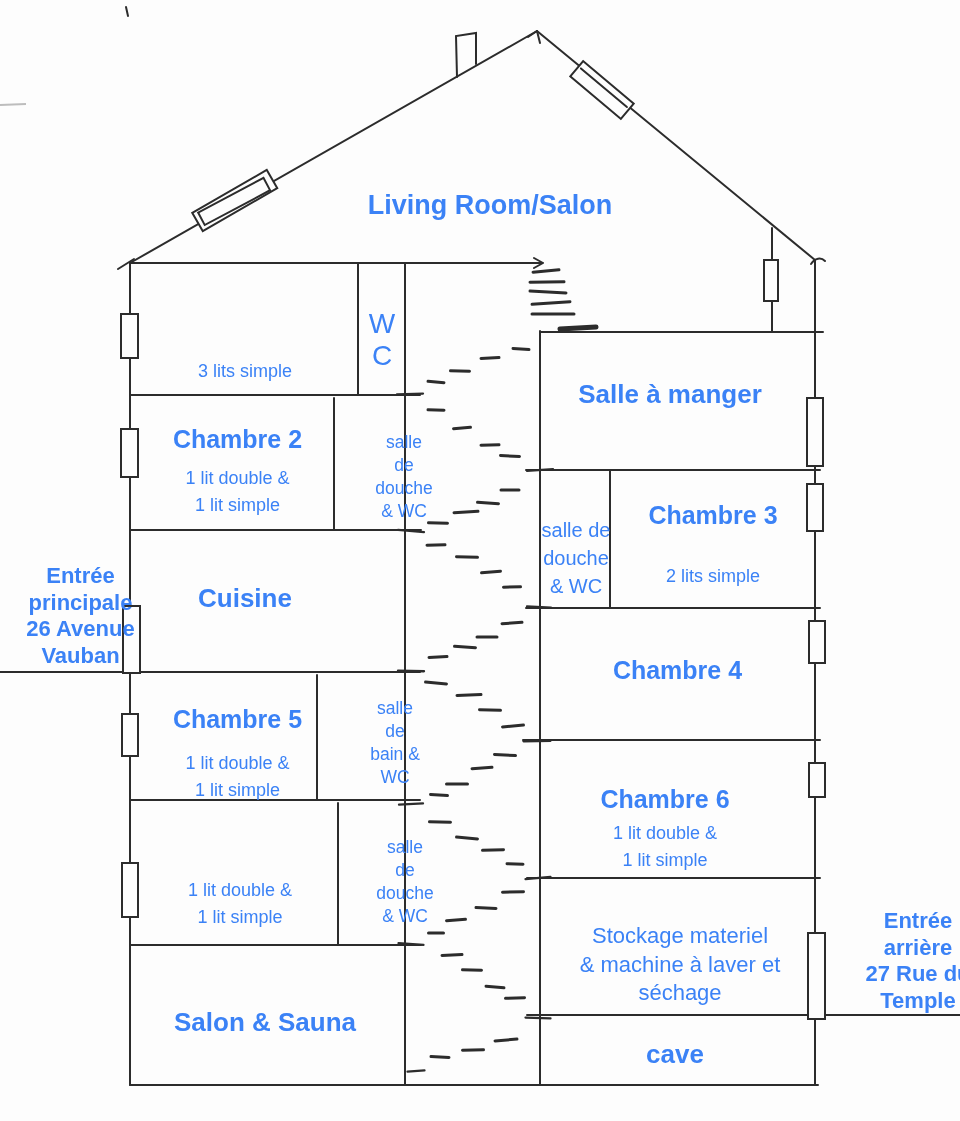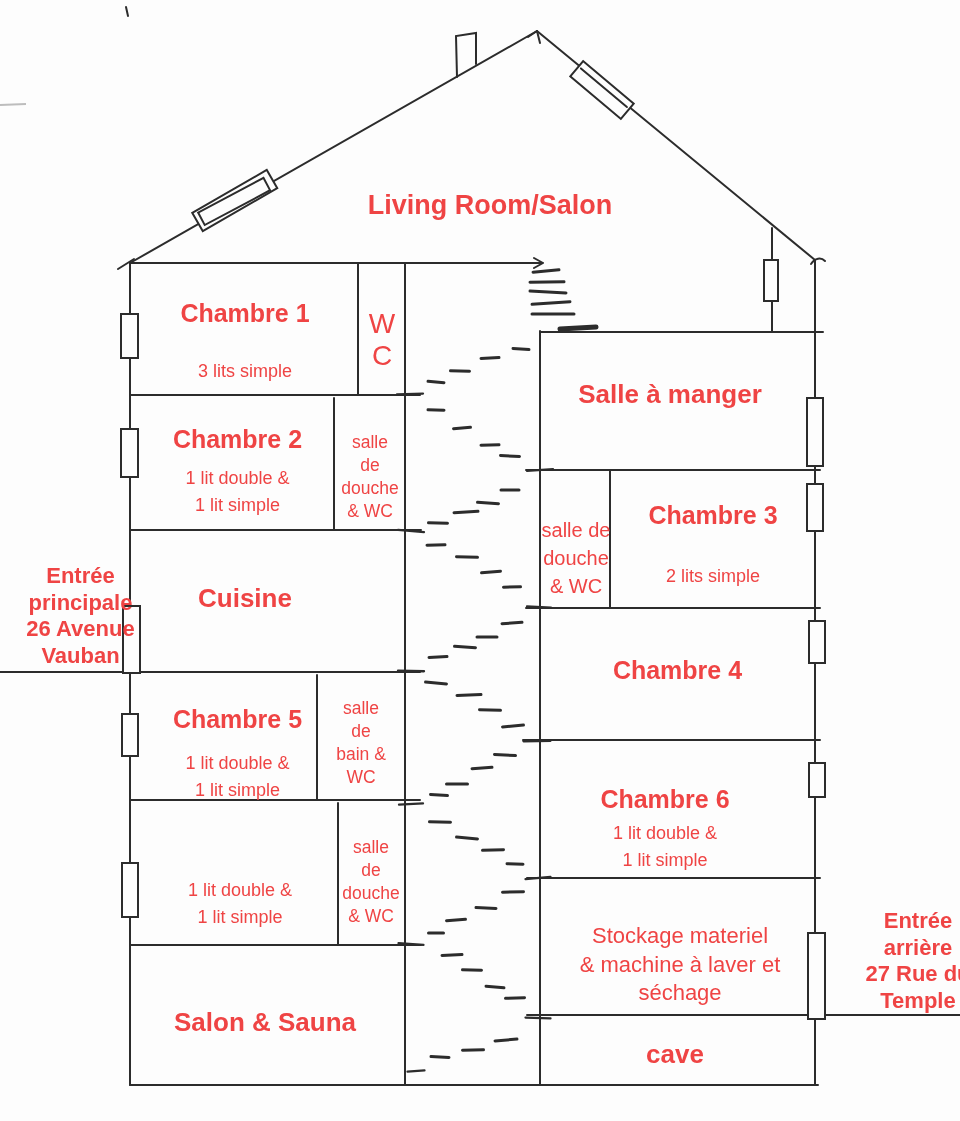--- a/index.html
+++ b/index.html
@@ -5,26 +5,26 @@
   html,body{margin:0;padding:0;background:#e8e8e8;}
   #canvas{
     position:relative;width:960px;height:1121px;background:#fdfdfd;
     font-family:"Liberation Sans",sans-serif;color:#151515;overflow:hidden;
   }
   #drawing{position:absolute;left:0;top:0;}
   .ln{stroke:#2c2c2c;stroke-width:2;fill:none;stroke-linecap:round;}
   .thick{stroke-width:5;}
   .win{fill:#fdfdfd;stroke:#2c2c2c;stroke-width:2;}
   .faint{stroke:#bdbdbd;stroke-width:2;}
-  .lbl{position:absolute;text-align:center;white-space:pre;color:#ef4444;}
+  .lbl{position:absolute;text-align:center;white-space:pre;color:#3b82f6;}
   .name{font-weight:bold;font-size:25px;line-height:1.1;}
   .bigname{font-weight:bold;font-size:26px;line-height:1.1;}
   .attic{font-weight:bold;font-size:27px;line-height:1.1;}
   .detail{font-size:18px;line-height:27px;}
-  .bath{font-size:17.5px;line-height:23px;}
+  .bath{font-size:17.5px;line-height:23px;margin-left:34px;}
   .bath3{font-size:20px;line-height:28px;}
   .wc{font-size:28px;line-height:32px;}
   .entrance{font-weight:bold;font-size:22px;line-height:26.5px;margin-left:23px;}
   .stockage{font-size:22px;line-height:28.6px;}
 </style>
 </head>
 <body>
 
 <div id="canvas">
 
@@ -154,21 +154,20 @@
         <line x1="525.5" y1="1018" x2="550.5" y2="1018" transform="rotate(2 538 1018)" stroke="#2c2c2c" stroke-width="2.3" stroke-linecap="round"></line>
         <line x1="495" y1="1040" x2="517" y2="1040" transform="rotate(-5 506 1040)" stroke="#2c2c2c" stroke-width="3" stroke-linecap="round"></line>
         <line x1="462.5" y1="1050" x2="483.5" y2="1050" transform="rotate(-1 473 1050)" stroke="#2c2c2c" stroke-width="3" stroke-linecap="round"></line>
         <line x1="431" y1="1057" x2="449" y2="1057" transform="rotate(3 440 1057)" stroke="#2c2c2c" stroke-width="3" stroke-linecap="round"></line>
         <line x1="407.5" y1="1071" x2="424.5" y2="1071" transform="rotate(-4 416 1071)" stroke="#2c2c2c" stroke-width="2.3" stroke-linecap="round"></line>
       </g>
   </svg>
 
   <div class="lbl attic" style="left:355px;top:191px;width:270px;">Living Room/Salon</div>
 
-  <div class="lbl name" style="left:140px;top:300px;width:210px;">Chambre 1</div>
   <div class="lbl detail" style="left:140px;top:358px;width:210px;">3 lits simple</div>
   <div class="lbl wc" style="left:360px;top:308px;width:44px;">W
 C</div>
 
   <div class="lbl name" style="left:135px;top:426px;width:205px;">Chambre 2</div>
   <div class="lbl detail" style="left:135px;top:465px;width:205px;">1 lit double &amp;
 1 lit simple</div>
   <div class="lbl bath" style="left:332px;top:431px;width:76px;">salle
 de
 douche

